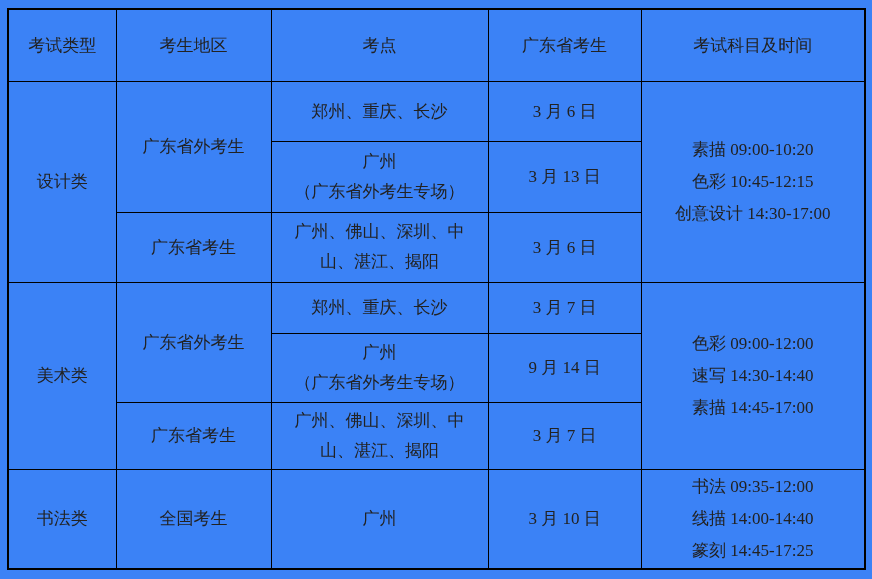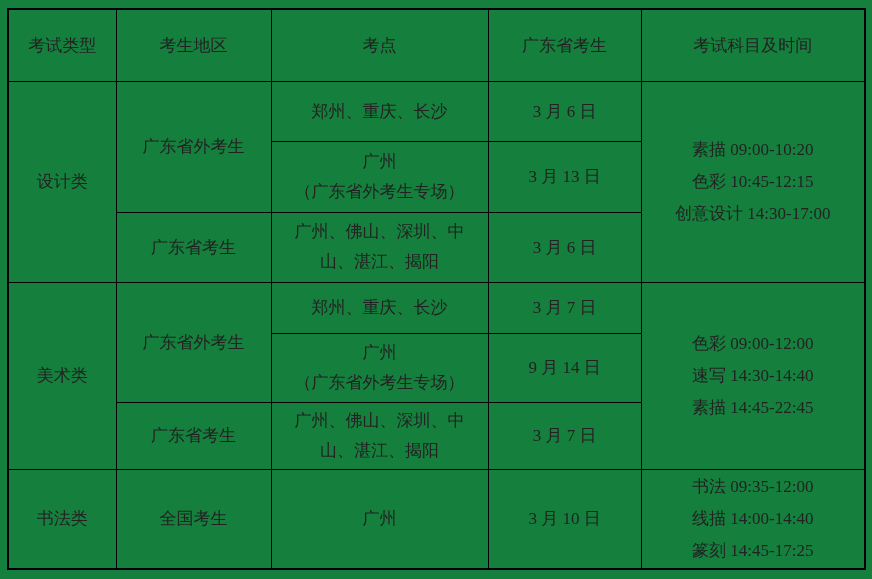--- a/index.html
+++ b/index.html
@@ -1,19 +1,19 @@
 <!DOCTYPE html>
 <html><head>
 <meta charset="utf-8">
 <style>
   html, body { margin: 0; padding: 0; }
   .page {
     width: 872px;
     height: 579px;
-    background: #15803d;
+    background: #3b82f6;
     position: relative;
     overflow: hidden;
   }
   table.schedule {
     position: absolute;
     left: 7px;
     top: 8px;
     width: 857px;
     border-collapse: collapse;
     table-layout: fixed;
@@ -93,21 +93,21 @@
       </tr>
 
       <tr class="rb1">
         <td rowspan="3">美术类</td>
         <td rowspan="2">广东省外考生</td>
         <td>郑州、重庆、长沙</td>
         <td>3 月 7 日</td>
         <td rowspan="3" class="subjects">
           <div>色彩 09:00-12:00</div>
           <div>速写 14:30-14:40</div>
-          <div>素描 14:45-22:45</div>
+          <div>素描 14:45-17:00</div>
         </td>
       </tr>
       <tr class="rb2">
         <td class="lines">
           <div>广州</div>
           <div>（广东省外考生专场）</div>
         </td>
         <td>9 月 14 日</td>
       </tr>
       <tr class="rb3">

